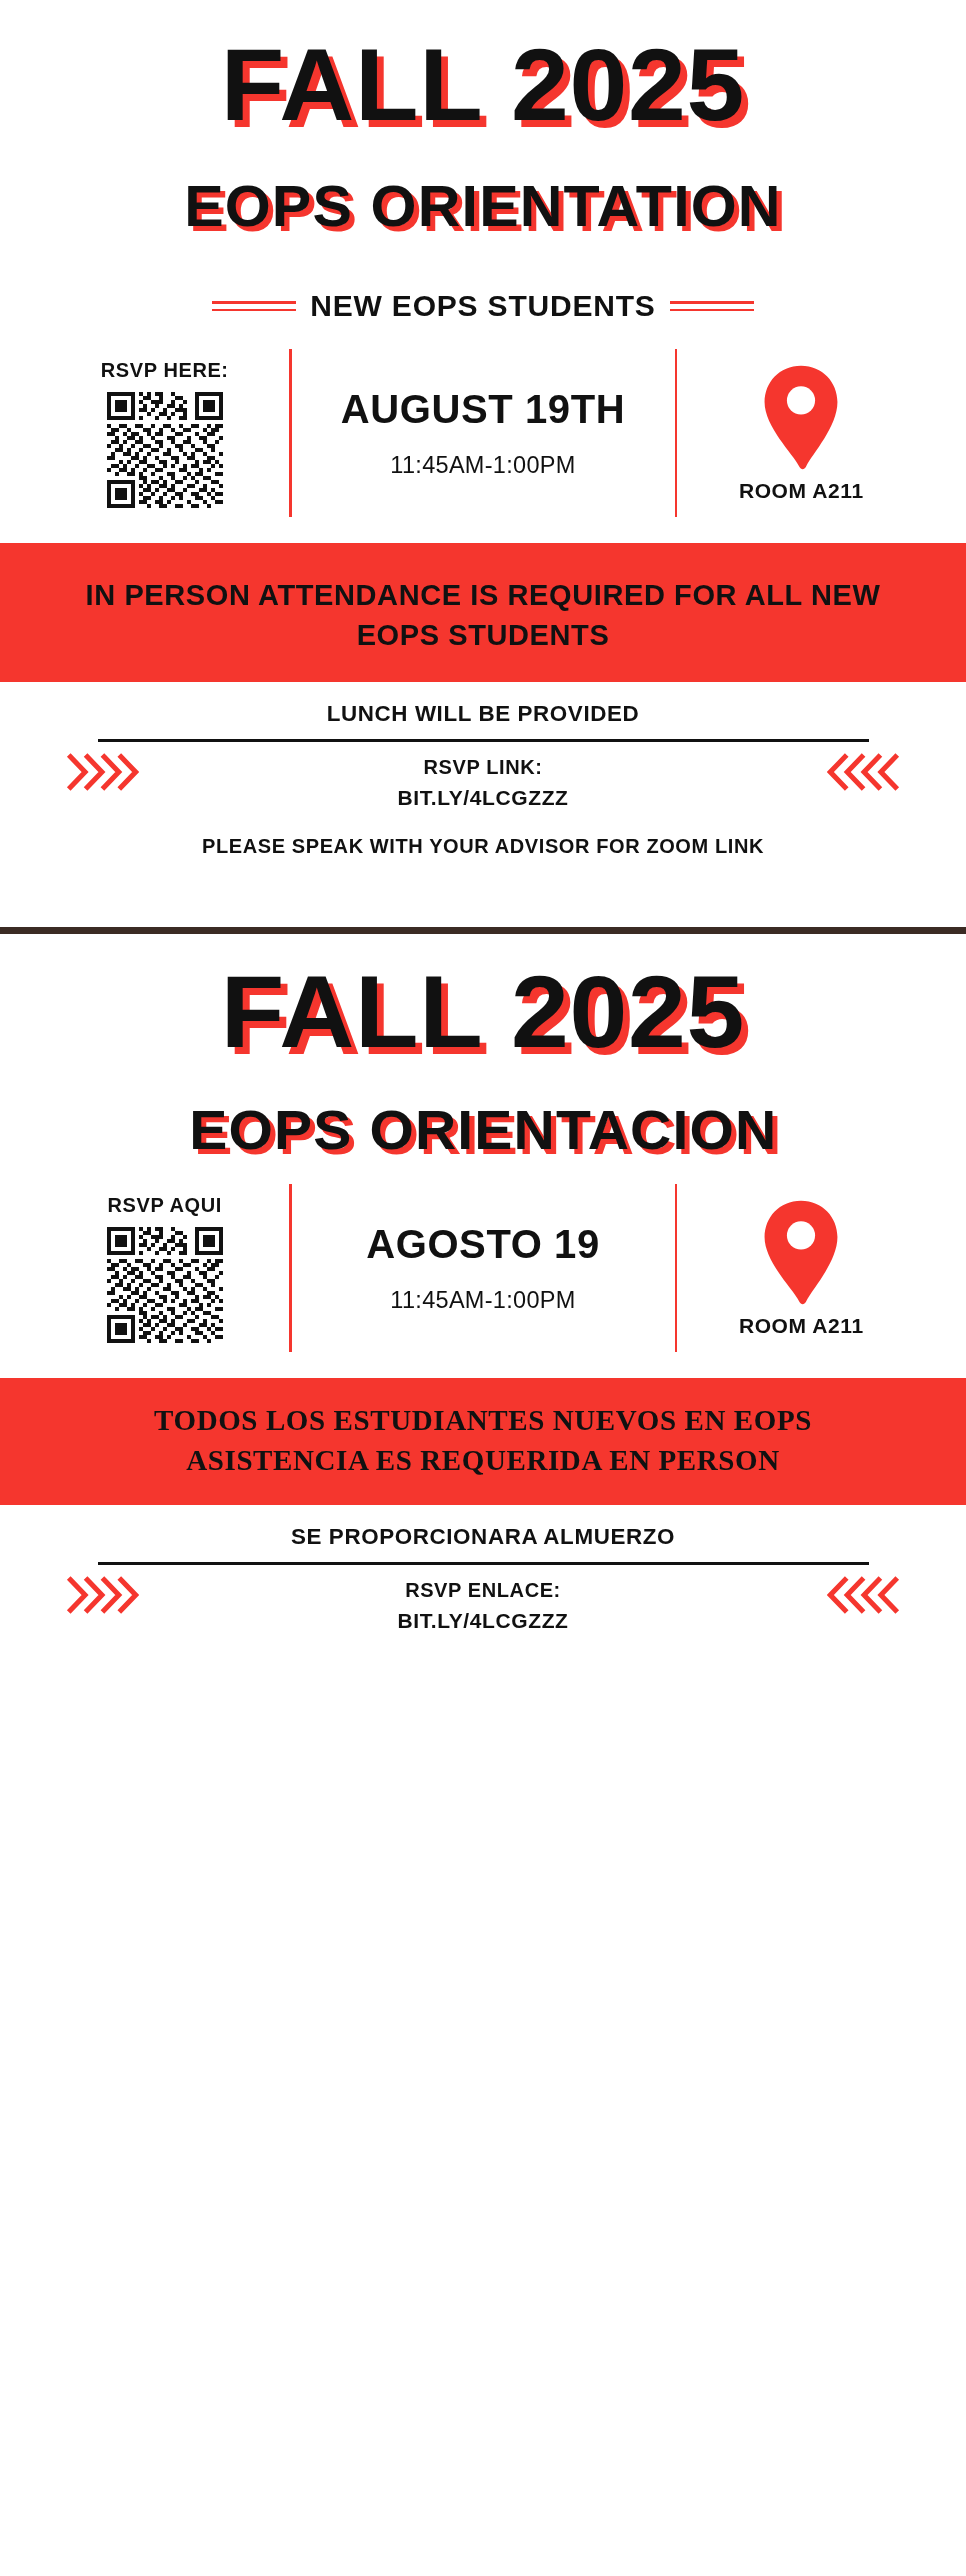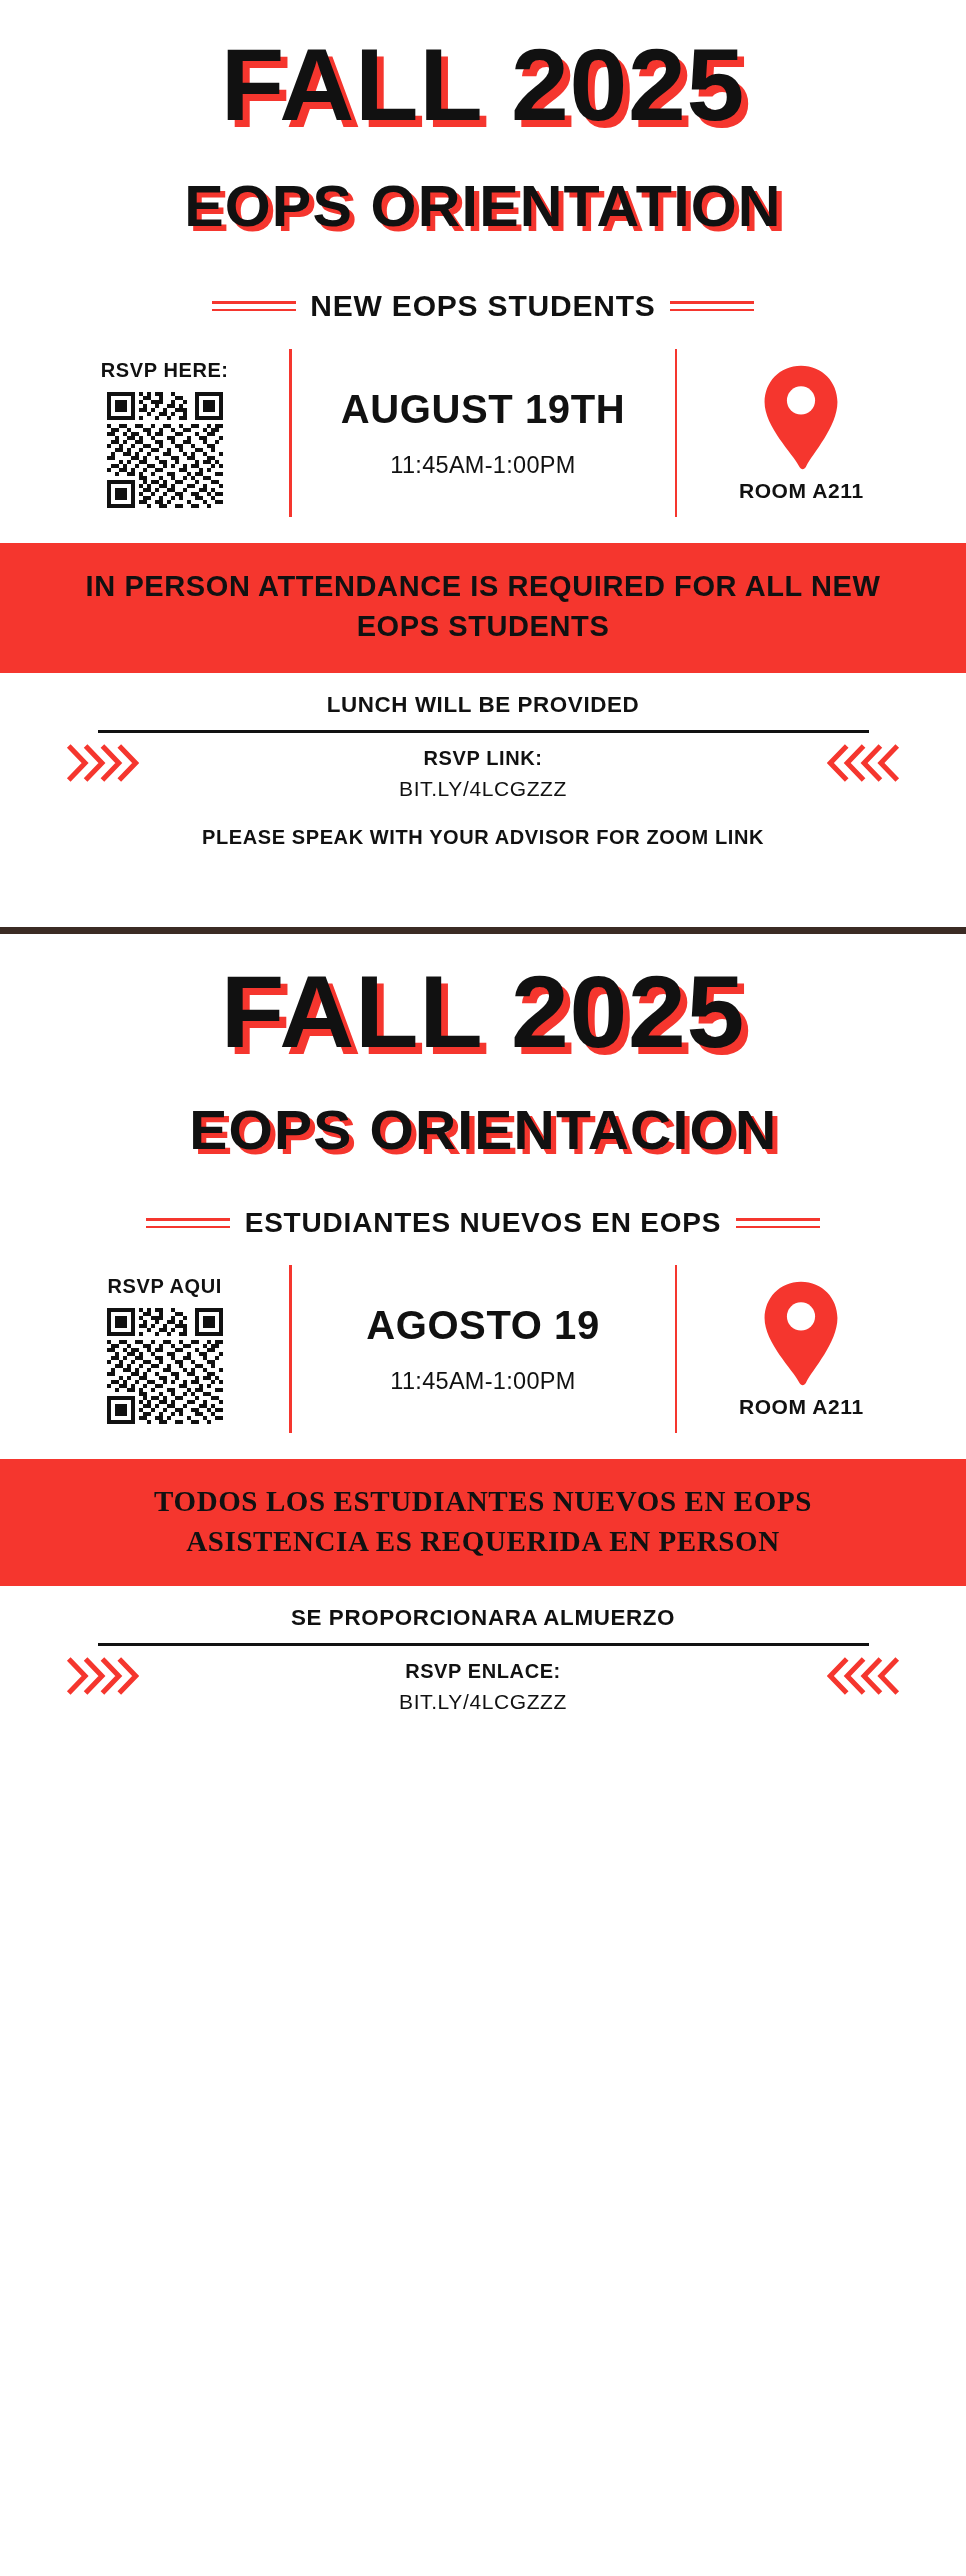--- a/index.html
+++ b/index.html
@@ -146,21 +146,21 @@
     color: #111111;
     margin-top: 9px;
     text-transform: uppercase;
   }
 
   
   .banner {
     width: 100%;
     background: #f5362e;
     margin-top: 26px;
-    padding: 23px 67px 27px;
+    padding: 32px 67px 27px;
     text-align: center;
   }
   .banner p {
     font-size: 29px;
     font-weight: 700;
     line-height: 1.38;
     color: #111111;
     letter-spacing: 0.6px;
     text-transform: uppercase;
   }
@@ -192,21 +192,21 @@
   .rsvp-link-label {
     font-size: 20px;
     font-weight: 700;
     letter-spacing: 0.6px;
     text-transform: uppercase;
     color: #111111;
     margin-top: 14.5px;
   }
   .rsvp-link {
     font-size: 21px;
-    font-weight: 400;
+    font-weight: 700;
     letter-spacing: 0.6px;
     text-transform: uppercase;
     color: #111111;
     margin-top: 6.7px;
   }
   .note {
     font-size: 20px;
     font-weight: 700;
     line-height: 1.45;
     letter-spacing: 0.6px;
@@ -522,31 +522,20 @@
   <div class="flyer flyer-es">
 
     <div class="title-wrap">
       <div class="title title-main">FALL 2025</div>
     </div>
 
     <div class="title-wrap">
       <div class="title title-sub title-sub-es">EOPS ORIENTACION</div>
     </div>
 
-    <div class="audience-row es">
-      <div class="rules">
-        <div class="r"></div>
-          <div class="r"></div>
-      </div>
-      <div class="audience audience-es">ESTUDIANTES NUEVOS EN EOPS</div>
-      <div class="rules">
-        <div class="r"></div>
-          <div class="r"></div>
-      </div>
-    </div>
 
     <div class="info-strip">
       <div class="info-col col-qr">
         <div class="rsvp-here">RSVP AQUI</div>
         <div class="qr">
           <svg viewBox="0 0 29 29" width="116" height="116" shape-rendering="crispEdges">
             <rect width="29" height="29" fill="#ffffff"></rect>
             <g fill="#111111">
               <rect x="0" y="0" width="7" height="1"></rect>
                 <rect x="0" y="6" width="7" height="1"></rect>

